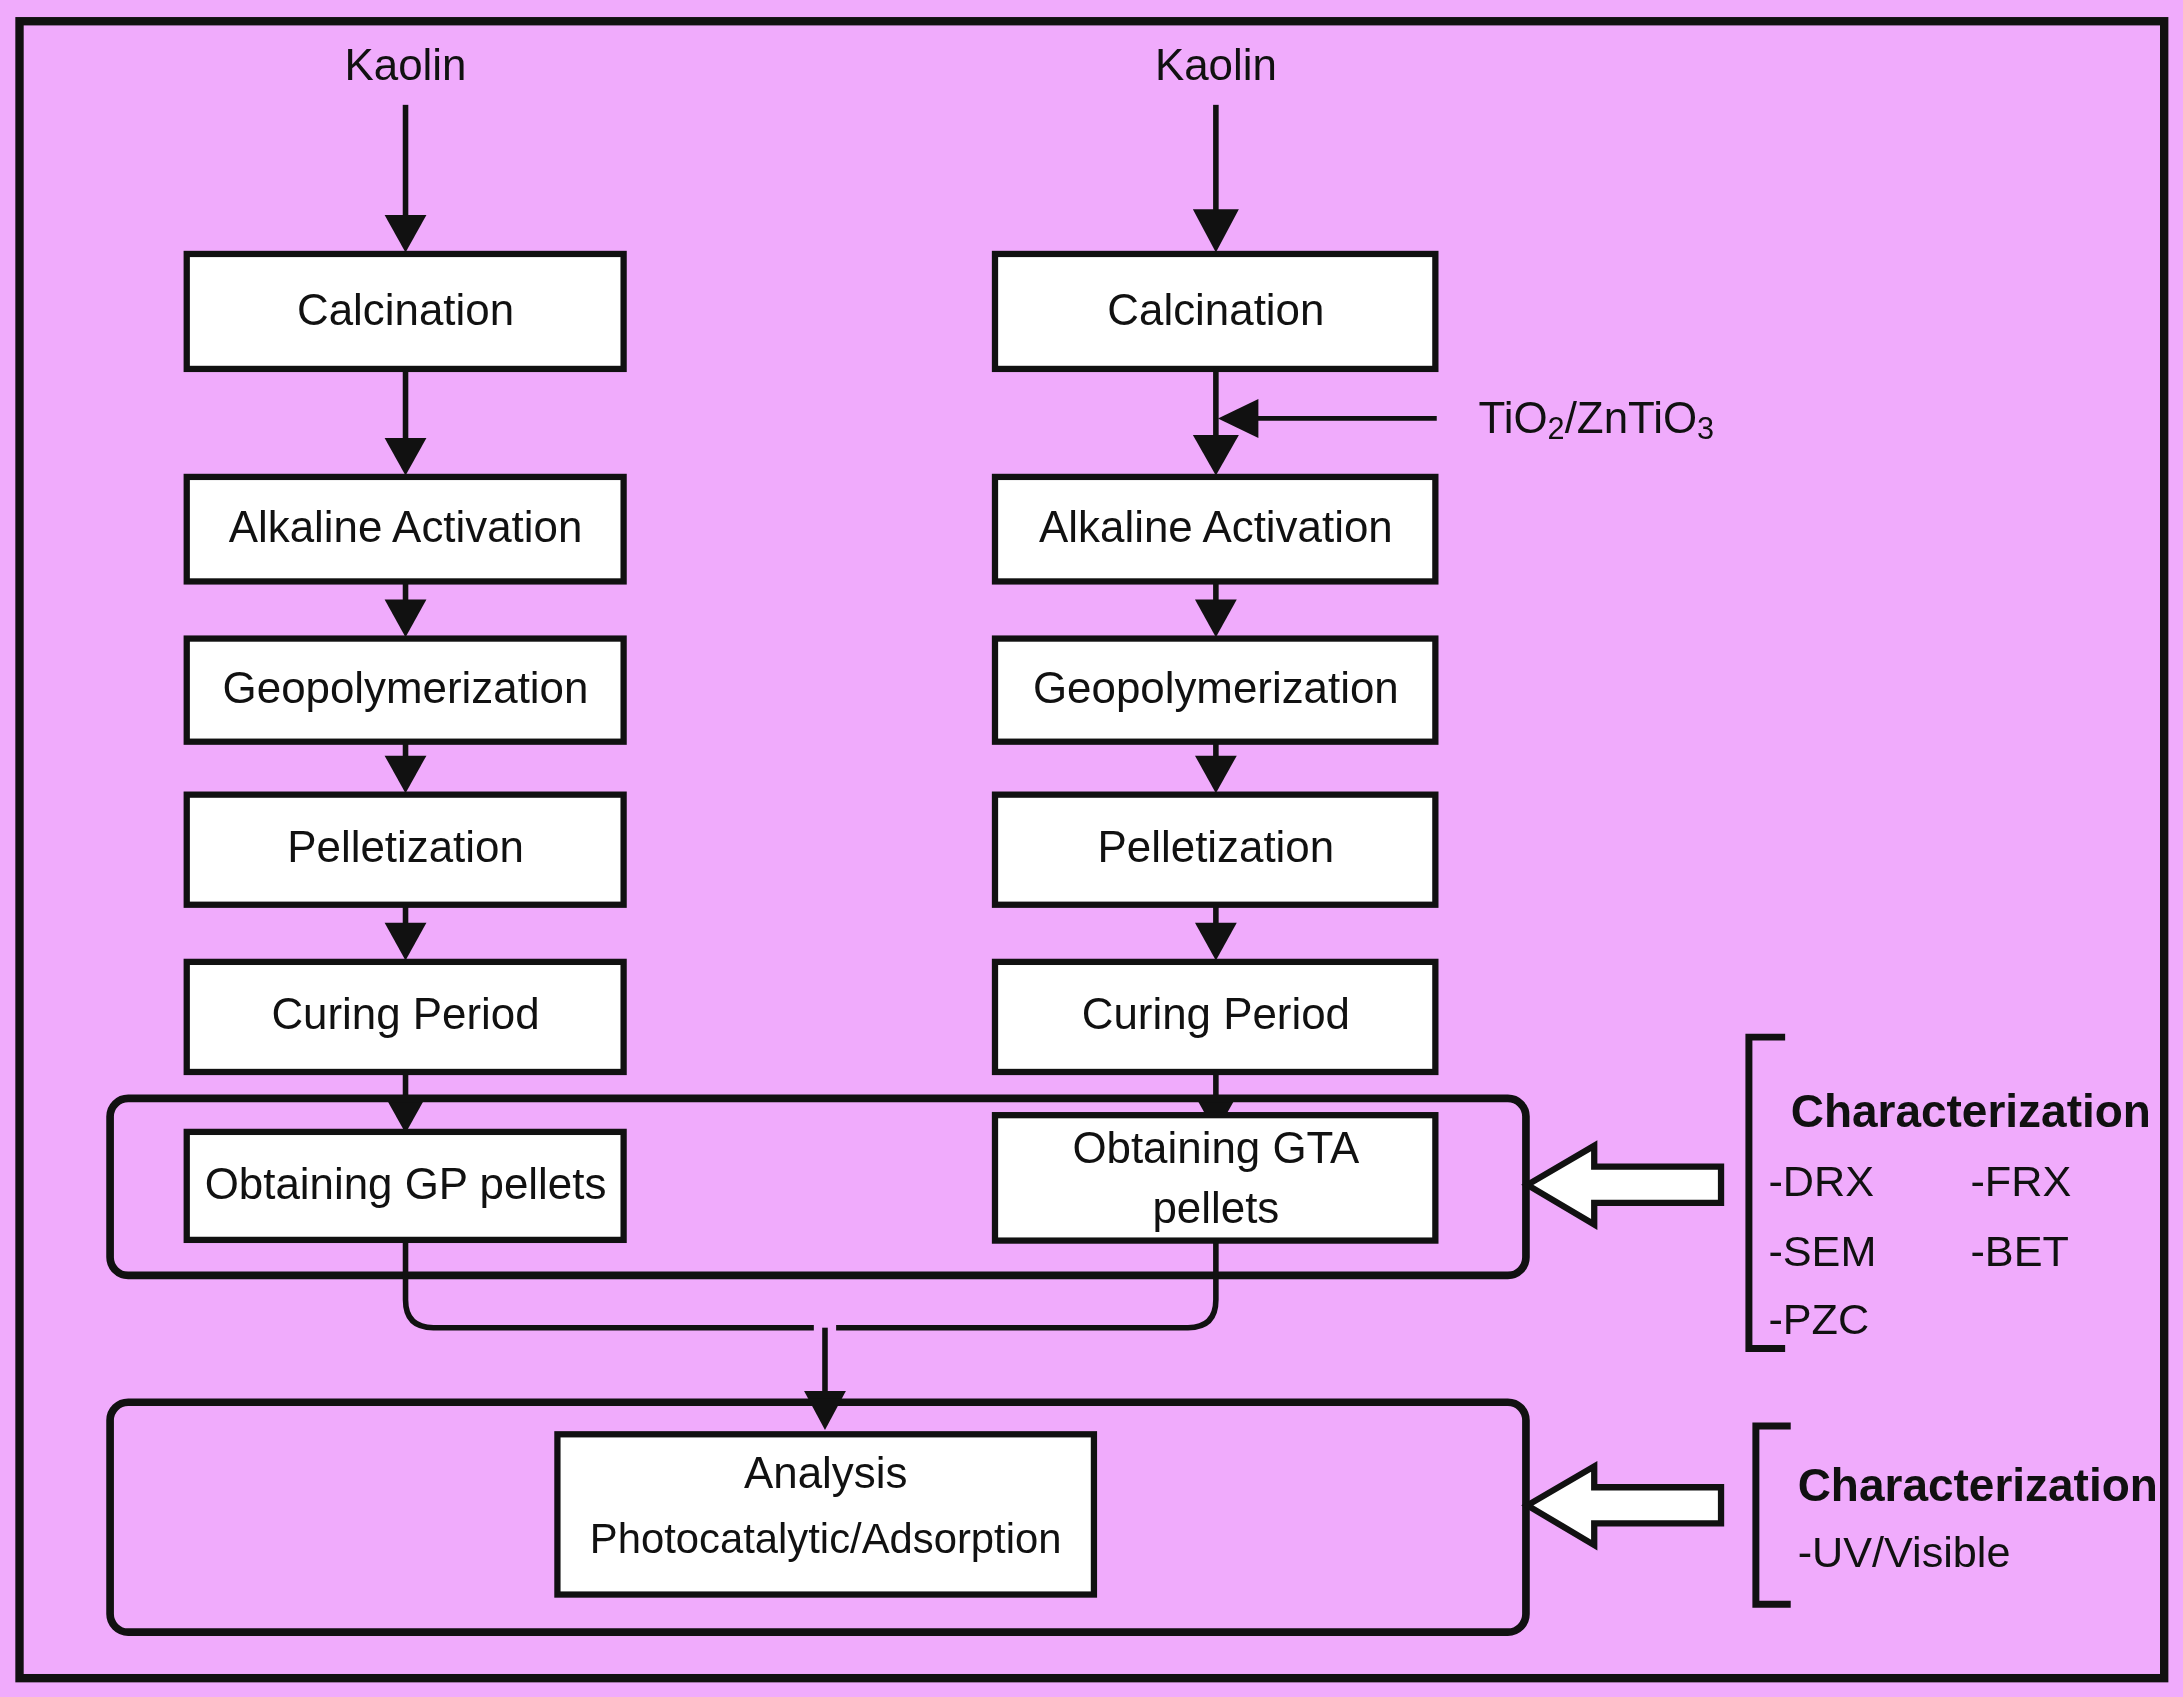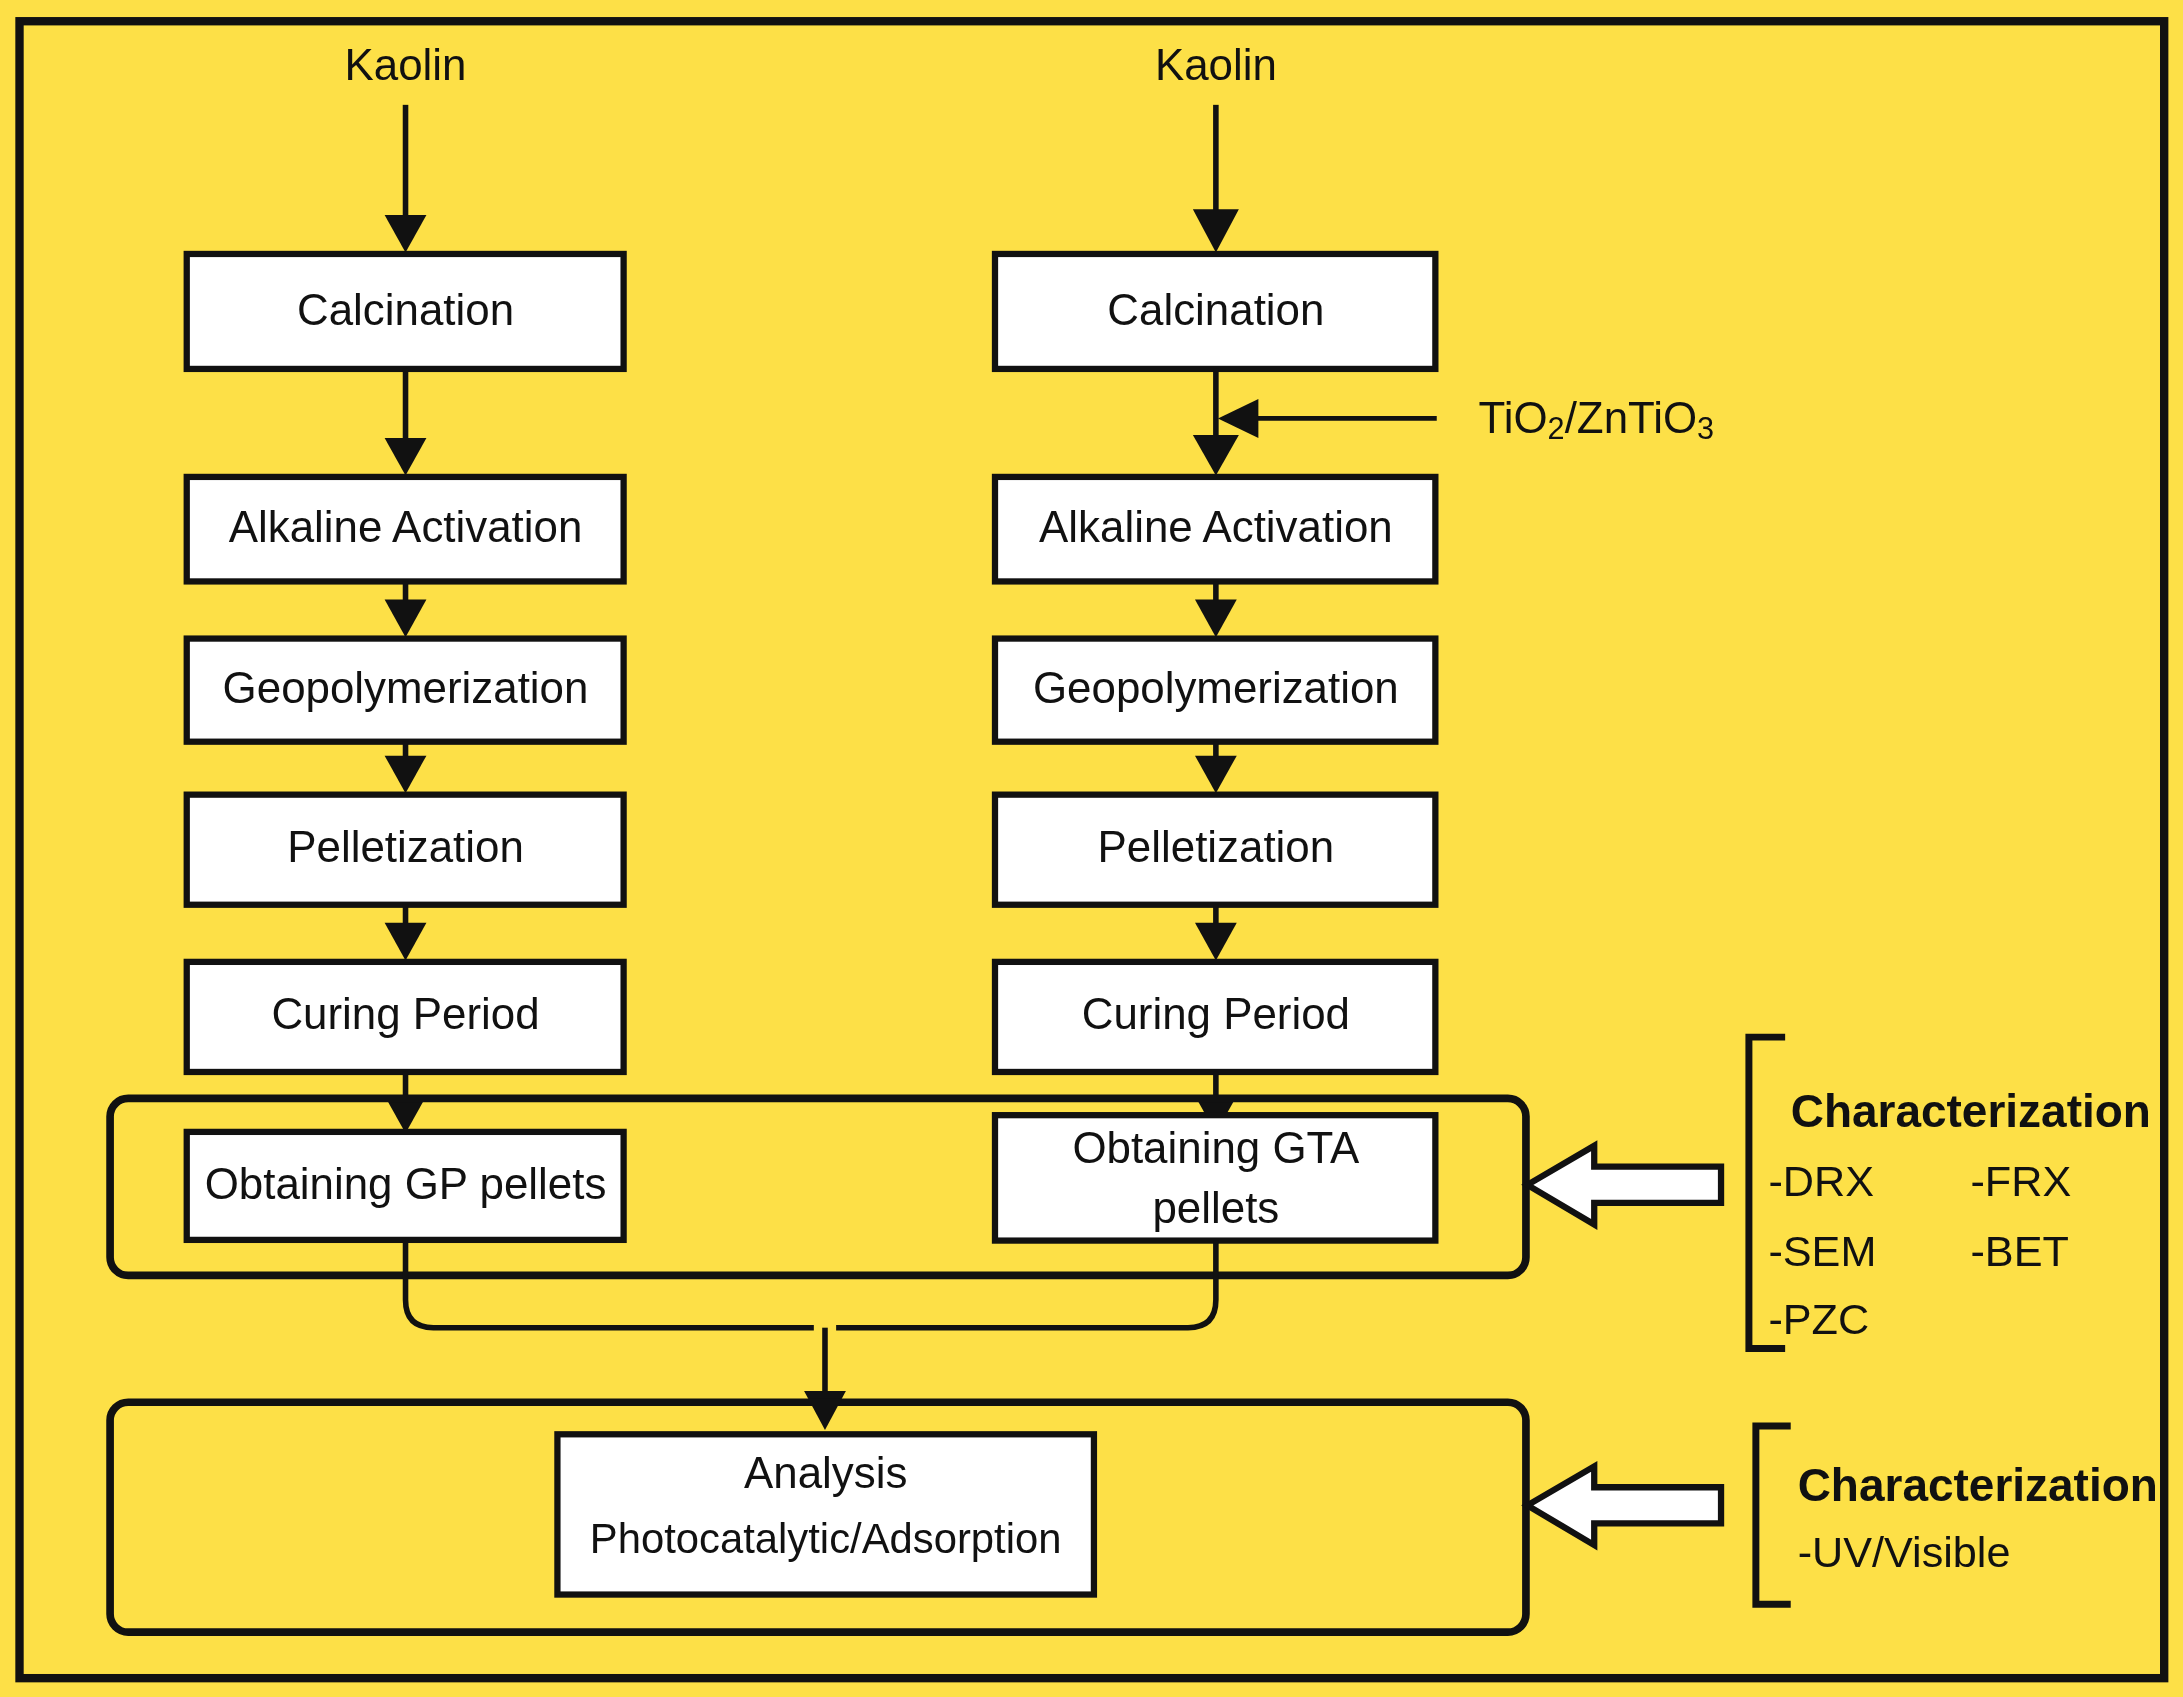--- a/index.html
+++ b/index.html
@@ -7,21 +7,21 @@
     padding: 0;
     background: #ffffff;
   }
   body {
     font-family: "Liberation Sans", sans-serif;
   }
   #stage {
     position: relative;
     width: 2183px;
     height: 1698px;
-    background: #fde047;
+    background: #f0abfc;
     overflow: hidden;
   }
   svg.diagram {
     position: absolute;
     top: 0;
     left: 0;
     width: 2183px;
     height: 1698px;
   }
   .node-text {

